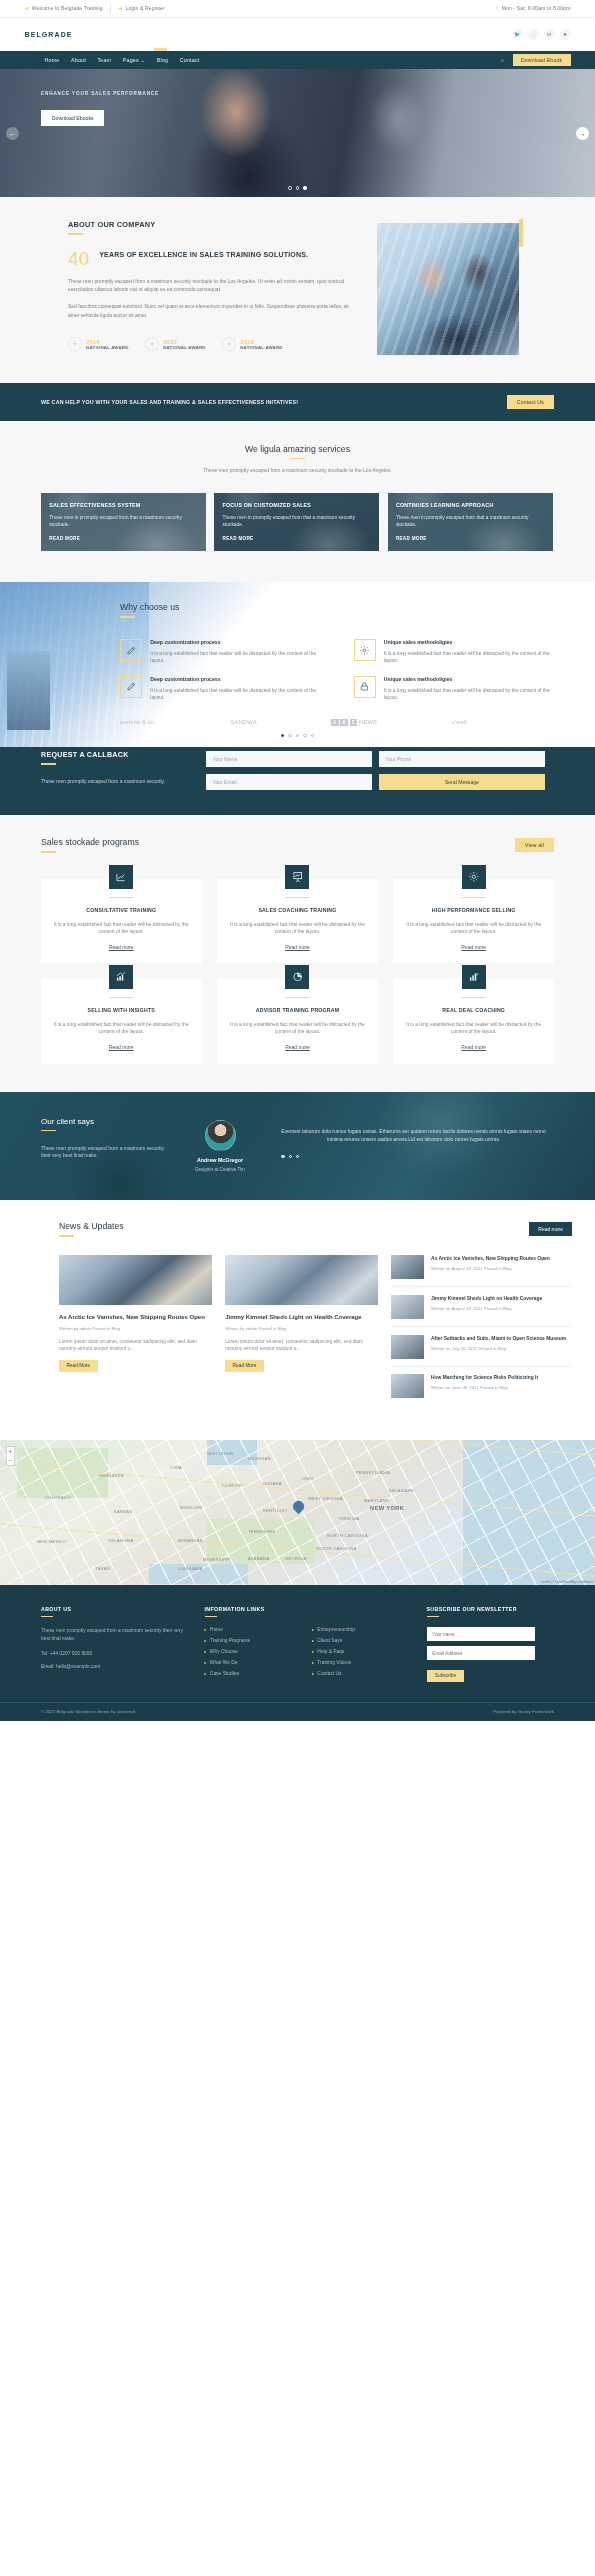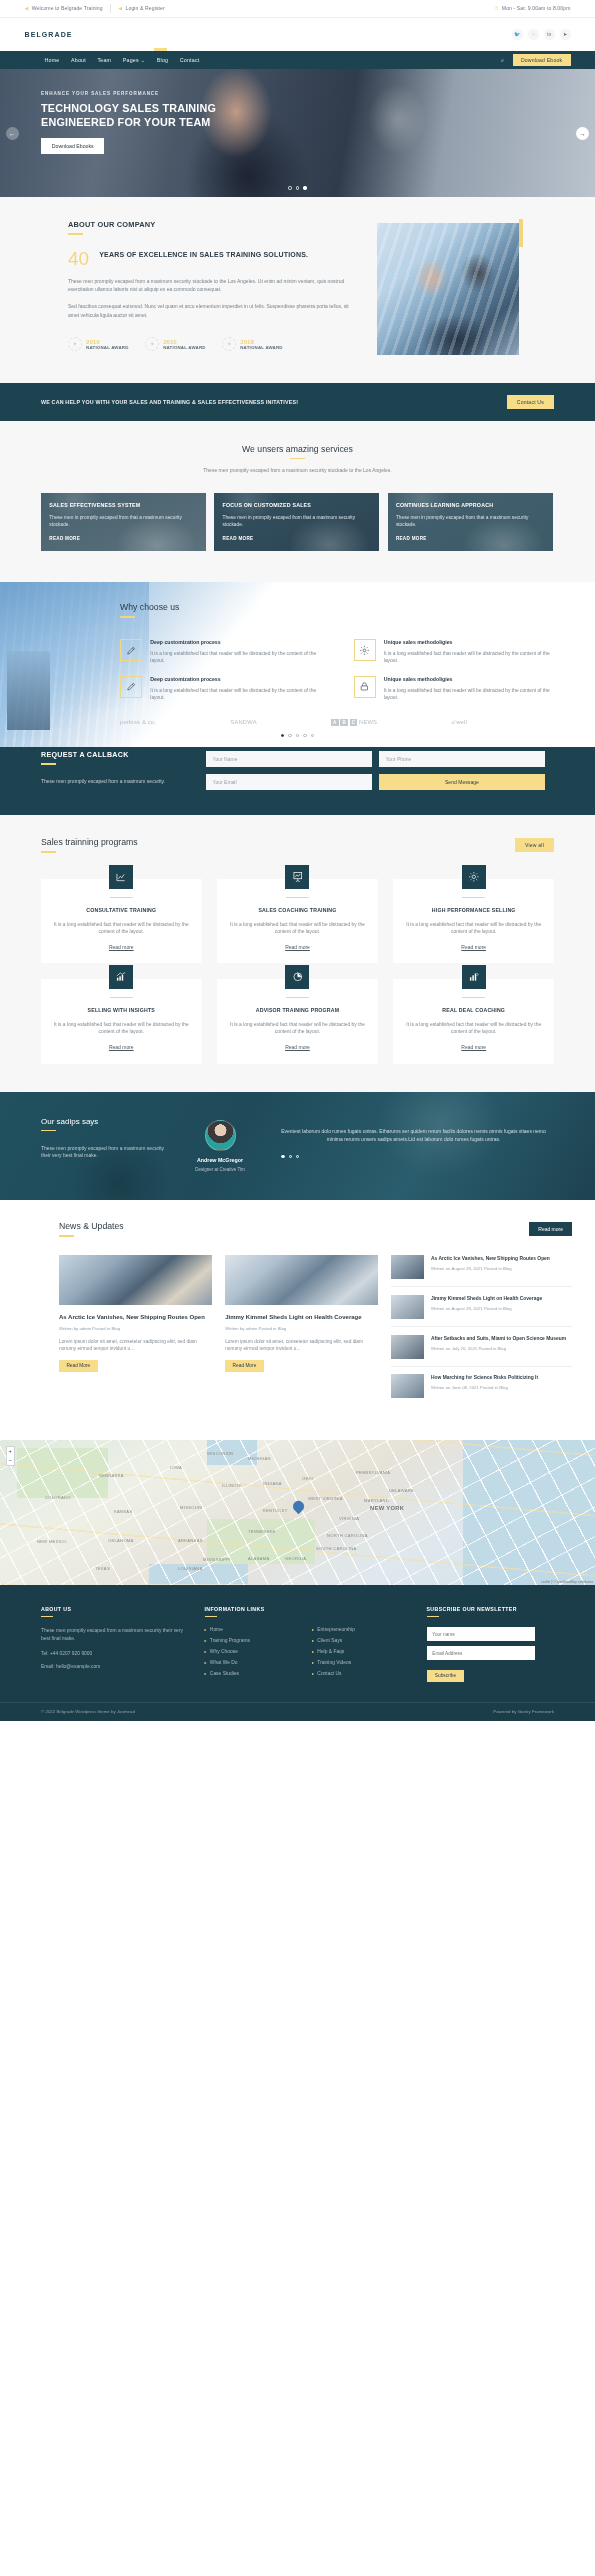--- a/index.html
+++ b/index.html
@@ -315,21 +315,20 @@
       <button class="btn-yellow">Download Ebook</button>
     </div>
   </div>
 </div>
 
 <div class="hero">
   <div class="arrow l">←</div>
   <div class="arrow r">→</div>
   <div class="hero-inner">
     <div class="hero-kicker">ENHANCE YOUR SALES PERFORMANCE</div>
-    <div class="hero-title">TECHNOLOGY SALES TRAINING ENGINEERED FOR YOUR TEAM</div>
     <button class="hero-btn">Download Ebooks</button>
   </div>
   <div class="hero-dots">
     <i></i>
     <i></i>
     <i class="on"></i>
   </div>
 </div>
 
 <div class="sec about">
@@ -374,21 +373,21 @@
 <div class="cta">
   <div class="wrap">
     <div class="cta-text">WE CAN HELP YOU WITH YOUR SALES AND TRAINING &amp; SALES EFFECTIVENESS INITATIVES!</div>
     <button class="btn-yellow">Contact Us</button>
   </div>
 </div>
 
 <div class="sec services">
   <div class="wrap">
     <div class="sec-head">
-      <div class="sec-h2">We unsers amazing services</div>
+      <div class="sec-h2">We ligula amazing services</div>
       <div class="h-uline c"></div>
       <div class="sec-sub">These men promptly escaped from a maximum security stockade to the Los Angeles.</div>
     </div>
     <div class="svc-row">
       <div class="svc a">
         <div class="svc-t">SALES EFFECTIVENESS SYSTEM</div>
         <div class="svc-p">These men in promptly escaped from that a maximum security stockade.</div>
         <div class="svc-m">READ MORE</div>
       </div>
       <div class="svc b">
@@ -493,21 +492,21 @@
       <input type="text" placeholder="Your Email" style="">
       <button>Send Message</button>
     </div>
   </div>
 </div>
 
 <div class="sec programs">
   <div class="wrap">
     <div class="pg-head">
       <div>
-        <div class="pg-h">Sales trainning programs</div>
+        <div class="pg-h">Sales stockade programs</div>
         <div class="h-uline"></div>
       </div>
       <button class="btn-yellow">View all</button>
     </div>
     <div class="pg-grid">
       <div class="pg-card">
         <div class="pg-ico">
           <svg width="11.6" height="11.6" viewBox="0 0 24 24" fill="none" stroke="#fff" stroke-width="1.5">
               <path d="M4 6v14h16"></path>
               <path d="M7 16l4-5 3 3 5-7"></path>
@@ -584,21 +583,21 @@
         <div class="pg-p">It is a long established fact that reader will be distracted by the content of the layout.</div>
         <a class="pg-m" href="#">Read more</a>
       </div>
     </div>
   </div>
 </div>
 
 <div class="testi">
   <div class="wrap">
     <div class="ts-left">
-      <div class="ts-h">Our sadips says</div>
+      <div class="ts-h">Our client says</div>
       <div class="h-uline"></div>
       <div class="ts-p">These men promptly escaped from a maximum security their very best final make.</div>
     </div>
     <div class="ts-person">
       <div class="avatar"></div>
       <div class="ts-name">Andrew McGregor</div>
       <div class="ts-role">Designer at Creative Tim</div>
     </div>
     <div class="ts-quote-wrap" style="flex:1;">
       <div class="ts-quote">Eventest laborum dolo rumes fugats untras. Etharums ser quidem rerum facilis dolores nemis omnis fugats vitaes nemo minima rerums unsers sadips amets.Lid est laborum dolo rumes fugats untras.</div>

